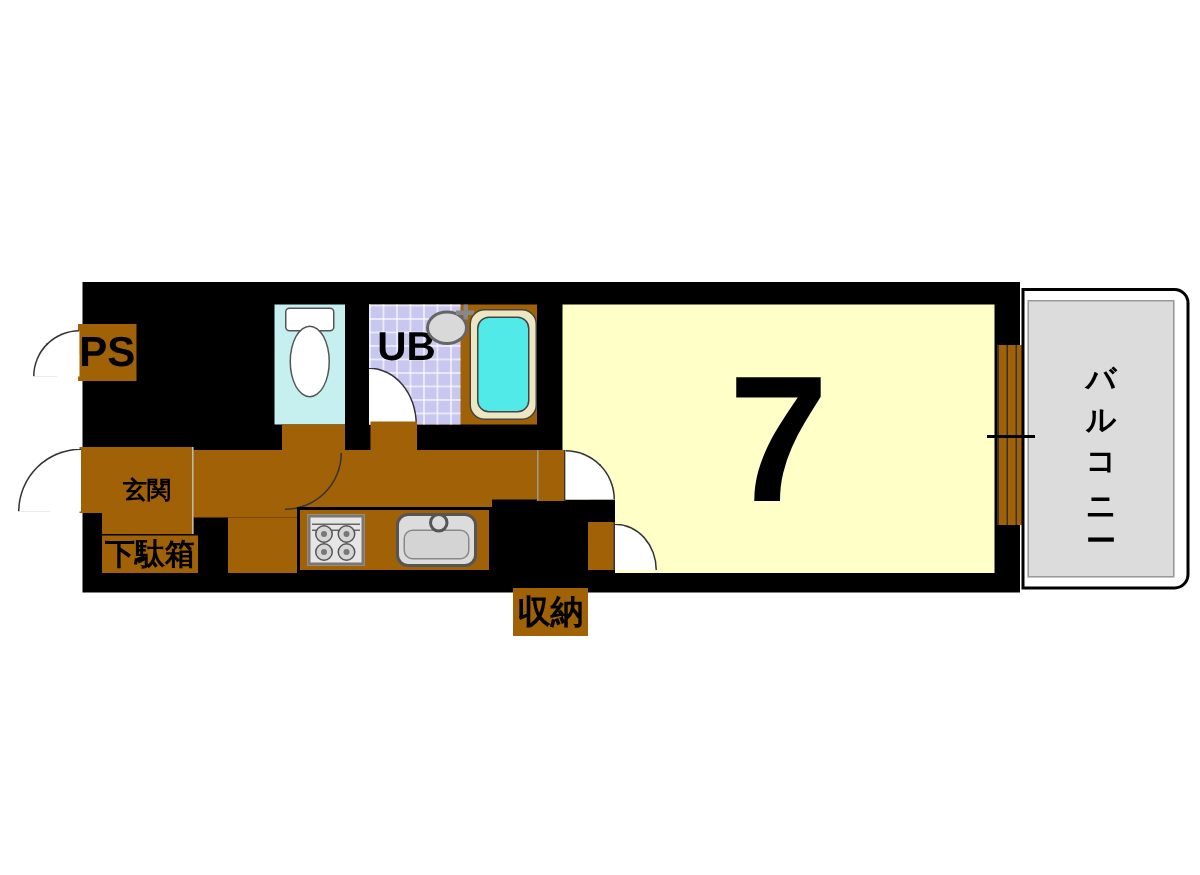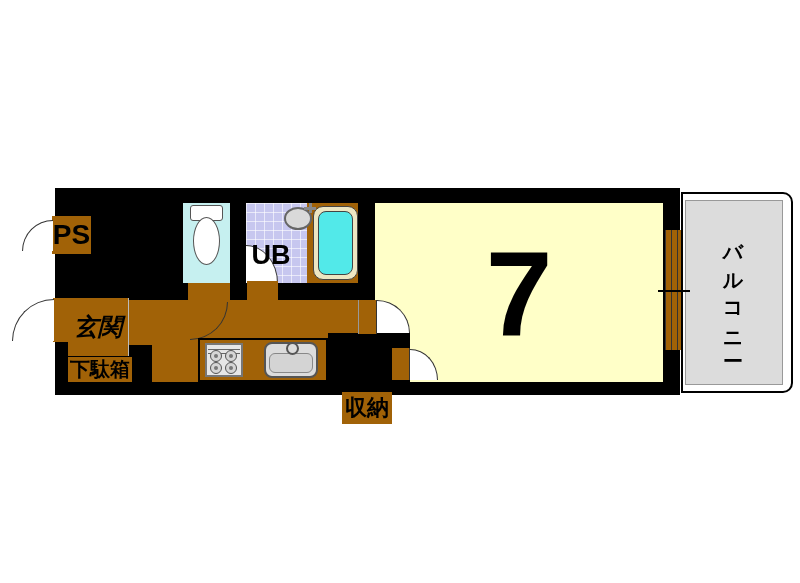--- a/index.html
+++ b/index.html
@@ -44,36 +44,36 @@
   <div id="plan">
 
     <div class="abs" style="left:128px;top:15px;width:47px;height:80px;background:#C6F0F0;">
       <div class="abs fixture" style="left:7px;top:2px;width:33px;height:16px;border-radius:3px;"></div>
       <div class="abs fixture" style="left:10px;top:14px;width:27px;height:48px;border-radius:50%;"></div>
     </div>
 
     <div class="abs white" style="left:191px;top:15px;width:112px;height:80px;">
       <div class="abs tiles" style="left:0;top:0;width:61px;height:80px;"></div>
       <div class="arc tr" style="left:0;top:42px;width:32px;height:38px;"></div>
-      <div class="abs room-label" style="left:4px;top:14px;width:42px;height:28px;font-size:27px;margin-top:24px;">UB</div>
+      <div class="abs room-label" style="left:4px;top:14px;width:42px;height:28px;font-size:27px;">UB</div>
       <div class="abs" style="left:38px;top:4px;width:28px;height:23px;border-radius:50%;background:#D9D9D9;border:2px solid #666;box-sizing:border-box;"></div>
       <div class="abs" style="left:63px;top:0;width:3px;height:10px;background:#888;"></div>
       <div class="abs" style="left:58px;top:4px;width:12px;height:3px;background:#888;"></div>
       <div class="abs" style="left:67px;top:3px;width:45px;height:74px;background:#EDE6C2;border:1.5px solid #444;border-radius:10px;box-sizing:border-box;">
         <div class="abs" style="left:4px;top:4px;right:4px;bottom:4px;background:#52E9E9;border:1px solid #444;border-radius:8px;"></div>
       </div>
     </div>
 
     <div class="abs white" style="left:133px;top:95px;width:42px;height:19px;"></div>
     <div class="abs white" style="left:192px;top:93px;width:31px;height:21px;"></div>
 
     <div class="abs white" style="left:73px;top:112px;width:230px;height:45px;"></div>
     <div class="abs white" style="left:97px;top:157px;width:48px;height:37px;"></div>
 
-    <div class="abs white room-label" style="left:13px;top:110px;width:60px;height:58px;font-size:24px;border-right:1px solid #bbb;font-style:italic;">
+    <div class="abs white room-label" style="left:13px;top:110px;width:60px;height:58px;font-size:16px;border-right:1px solid #bbb;">
       <span>玄関</span>
     </div>
     <div class="abs white room-label" style="left:13px;top:169px;width:64px;height:25px;font-size:20px;">
       <span>下駄箱</span>
     </div>
     <div class="abs white" style="left:-2px;top:110px;width:15px;height:44px;"></div>
     <div class="arc tl" style="left:-43px;top:111px;width:42px;height:42px;"></div>
 
     <div class="abs white room-label" style="left:-3px;top:28px;width:39px;height:38px;font-size:28px;">
       <span>PS</span>

